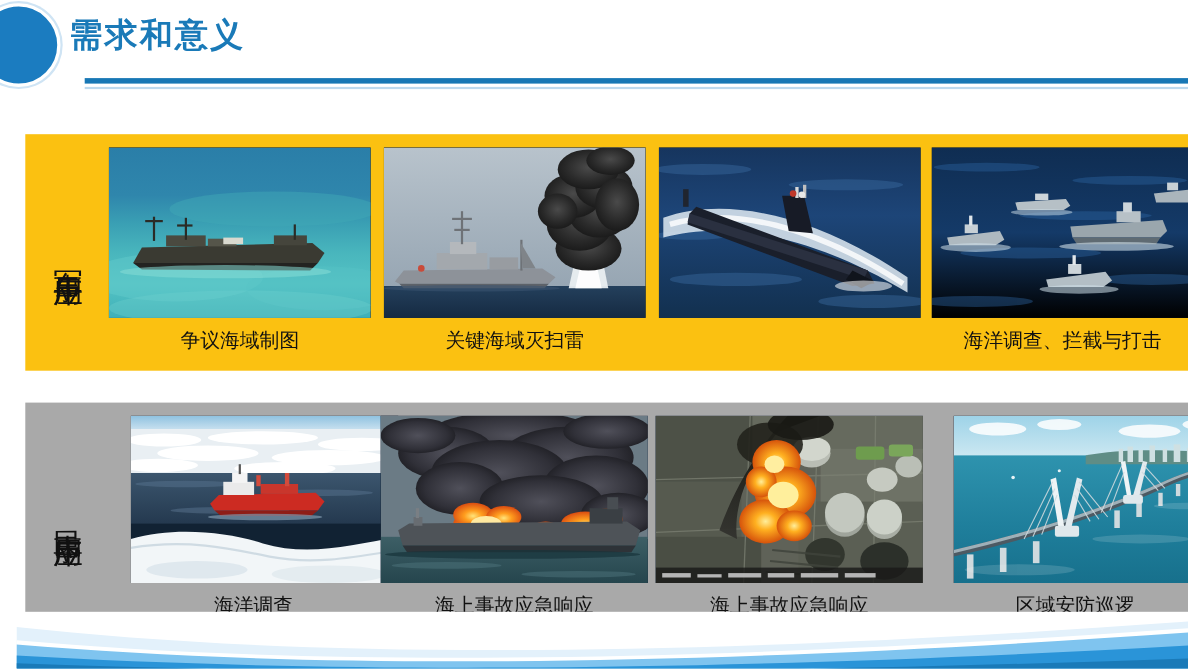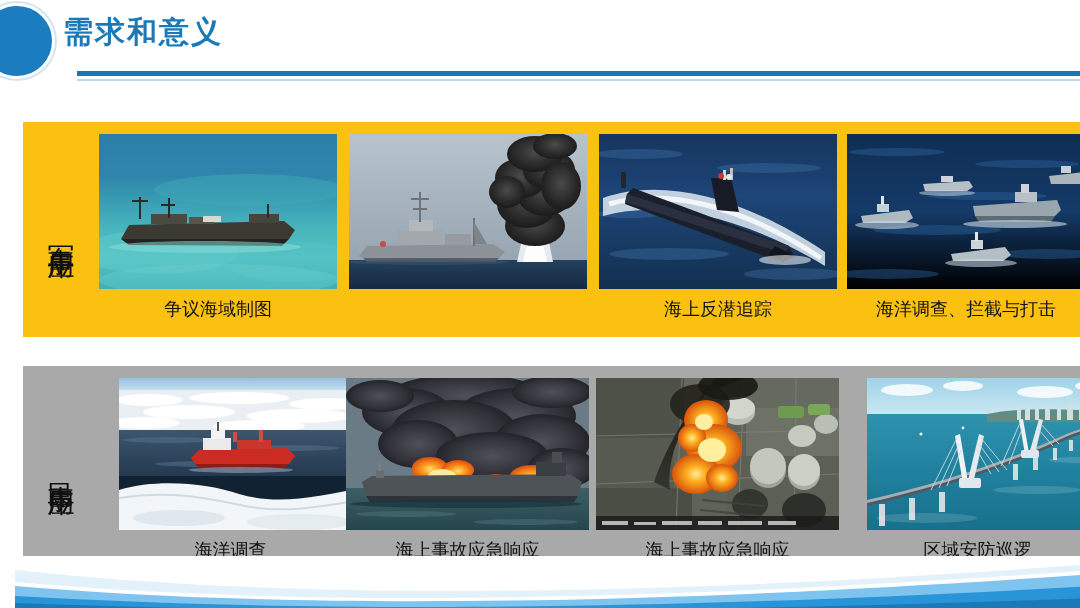--- a/index.html
+++ b/index.html
@@ -184,20 +184,21 @@
             <rect x="96" y="100" width="26" height="11" fill="#989ca1"></rect>
             <rect x="70" y="58" width="2" height="30" fill="#6e7277"></rect>
             <rect x="62" y="64" width="18" height="2" fill="#6e7277"></rect>
             <rect x="64" y="74" width="14" height="2" fill="#6e7277"></rect>
             <rect x="124" y="84" width="2" height="28" fill="#6e7277"></rect>
             <path d="M124 86 L138 110 L126 110 Z" fill="#7f8489"></path>
             <circle cx="34" cy="110" r="3" fill="#c94b3a"></circle>
             <ellipse cx="80" cy="128" rx="80" ry="3" fill="#3a5470" opacity="0.6"></ellipse>
           </svg>
         </div>
+        <div class="caption">关键海域灭扫雷</div>
       </div>
 
       <div class="cell c2">
         <div class="thumb">
           <svg width="238" height="155" viewBox="0 0 238 155" preserveAspectRatio="none">
             <defs>
               <linearGradient id="seaSub" x1="0" y1="0" x2="0" y2="1">
                 <stop offset="0%" stop-color="#16355e"></stop>
                 <stop offset="40%" stop-color="#1d4578"></stop>
                 <stop offset="100%" stop-color="#12304f"></stop>
@@ -223,21 +224,20 @@
             <rect x="131" y="34" width="3" height="12" fill="#bfbfbf"></rect>
             <circle cx="122" cy="42" r="3" fill="#c0392b"></circle>
             <circle cx="130" cy="43" r="3" fill="#e8e8e8"></circle>
 
             <rect x="22" y="38" width="5" height="16" fill="#20252f"></rect>
 
             <path d="M176 112 L196 122 L184 128 L170 120 Z" fill="#10141c"></path>
             <ellipse cx="186" cy="126" rx="26" ry="5" fill="#ffffff" opacity="0.55"></ellipse>
           </svg>
         </div>
-        <div class="caption">海上反潜追踪</div>
       </div>
 
       <div class="cell c3">
         <div class="thumb">
           <svg width="238" height="155" viewBox="0 0 238 155" preserveAspectRatio="none">
             <defs>
               <linearGradient id="seaCBG" x1="0" y1="0" x2="0" y2="1">
                 <stop offset="0%" stop-color="#0f2d52"></stop>
                 <stop offset="50%" stop-color="#143a68"></stop>
                 <stop offset="100%" stop-color="#0d2murky"></stop>

